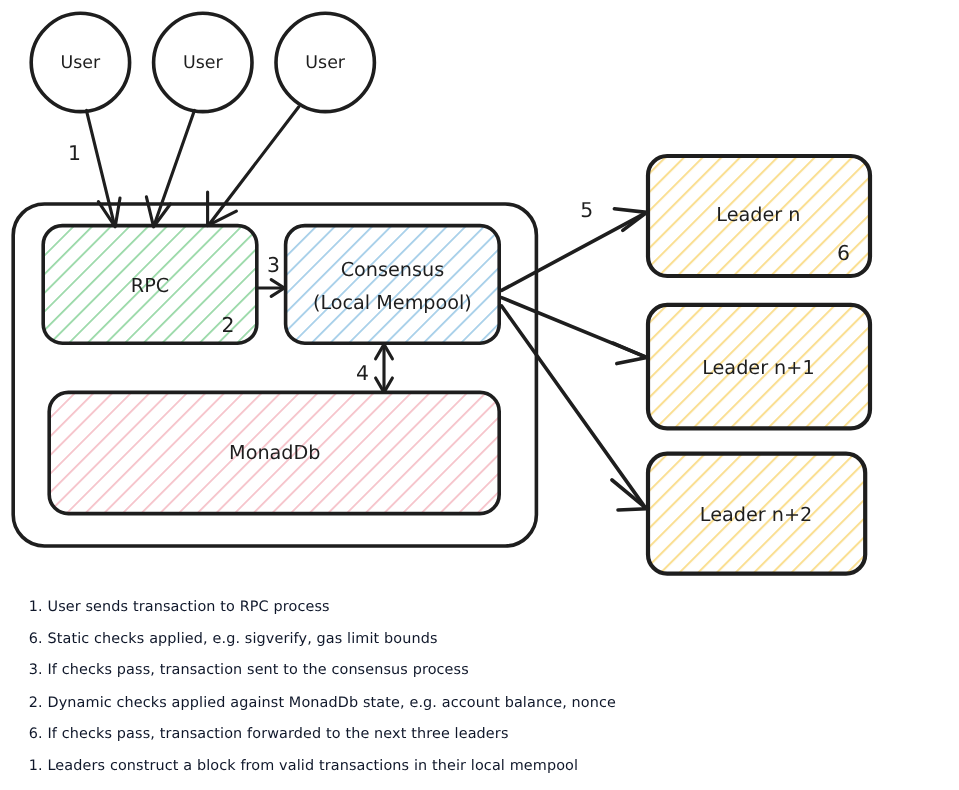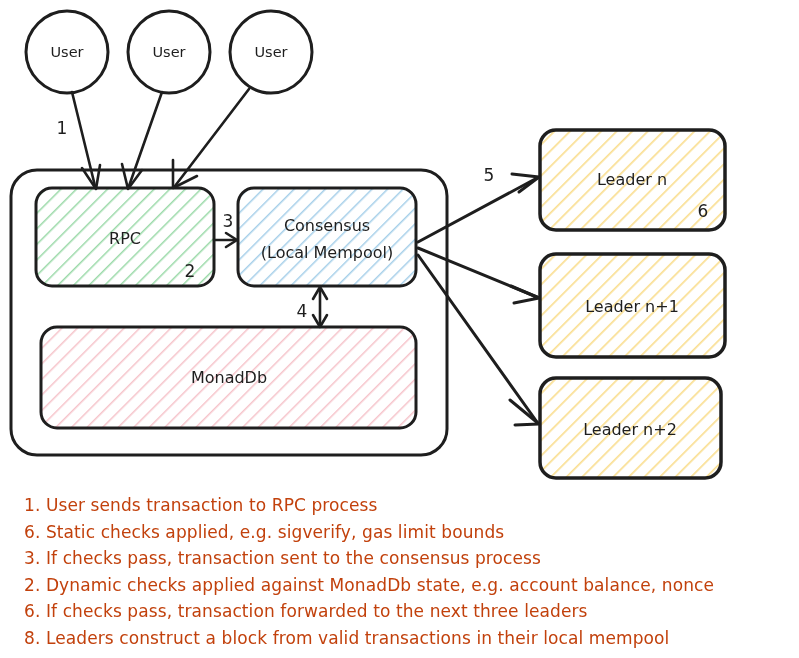--- a/index.html
+++ b/index.html
@@ -46,23 +46,23 @@
     dominant-baseline: middle;
   }
   .legend {
     position: absolute;
     left: 24px;
     top: 492px;
     width: 760px;
   }
   .legend-line {
     font-family: "DejaVu Sans", sans-serif;
-    font-size: 17px;
+    font-size: 12px;
     line-height: 26.6px;
-    color: #c2410c;
+    color: #0f172a;
     white-space: nowrap;
     letter-spacing: 0.1px;
   }
 </style>
 </head>
 <body>
 
 <div id="diagram-root">
 
   <svg class="canvas" viewBox="0 0 799 658">
@@ -177,16 +177,16 @@
     <text class="step-num" x="302" y="312">4</text>
     <text class="step-num" x="489" y="176">5</text>
   </svg>
 
   <div class="legend">
     <div class="legend-line">1. User sends transaction to RPC process</div>
     <div class="legend-line">6. Static checks applied, e.g. sigverify, gas limit bounds</div>
     <div class="legend-line">3. If checks pass, transaction sent to the consensus process</div>
     <div class="legend-line">2. Dynamic checks applied against MonadDb state, e.g. account balance, nonce</div>
     <div class="legend-line">6. If checks pass, transaction forwarded to the next three leaders</div>
-    <div class="legend-line">8. Leaders construct a block from valid transactions in their local mempool</div>
+    <div class="legend-line">1. Leaders construct a block from valid transactions in their local mempool</div>
   </div>
 
 </div>
 
 </body></html>

